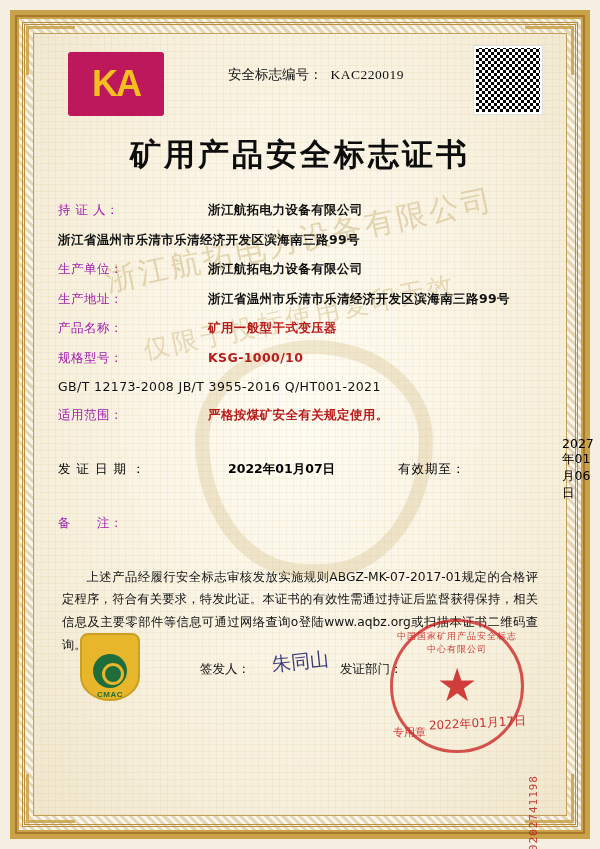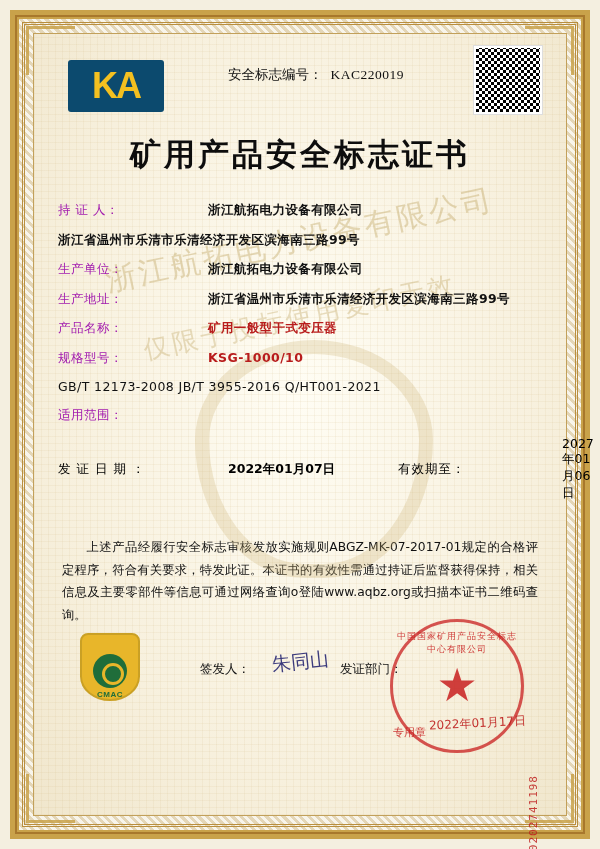--- a/index.html
+++ b/index.html
@@ -109,23 +109,23 @@
     pointer-events: none;
   }
 
   
   .header-row {
     position: relative;
     height: 78px;
   }
   .ka-logo {
     position: absolute;
-    left: 28px; top: 20px;
-    width: 96px; height: 52px;
-    background: #0c4a6e;
+    left: 28px; top: 12px;
+    width: 96px; height: 64px;
+    background: #be185d;
     border-radius: 3px;
     display: flex;
     align-items: center;
     justify-content: center;
   }
   .ka-logo span {
     color: #f4c020;
     font-size: 36px;
     font-weight: bold;
     font-family: "Liberation Sans", sans-serif;
@@ -403,29 +403,34 @@
         <div class="field-label">规格型号：</div>
         <div class="field-value red">KSG-1000/10</div>
       </div>
 
       <div class="field-row">
         <div class="field-value plain">GB/T 12173-2008 JB/T 3955-2016 Q/HT001-2021</div>
       </div>
 
       <div class="field-row">
         <div class="field-label">适用范围：</div>
+        <div class="field-value red">严格按煤矿安全有关规定使用。</div>
       </div>
 
       <div class="date-row">
         <div class="d-label">发证日期：</div>
         <div class="d-val">2022年01月07日</div>
         <div class="d-label2">有效期至：</div>
         <div class="d-val2">2027年01月06日</div>
       </div>
 
+      <div class="field-row">
+        <div class="field-label">备　　注：</div>
+        <div class="field-value plain"></div>
+      </div>
 
     </div>
 
     <div class="statement">上述产品经履行安全标志审核发放实施规则ABGZ-MK-07-2017-01规定的合格评定程序，符合有关要求，特发此证。本证书的有效性需通过持证后监督获得保持，相关信息及主要零部件等信息可通过网络查询о登陆www.aqbz.org或扫描本证书二维码查询。</div>
 
     <div class="footer">
 
       <div class="cmac-badge">
         <div class="cmac-shield">
           <div class="cmac-inner"></div>

